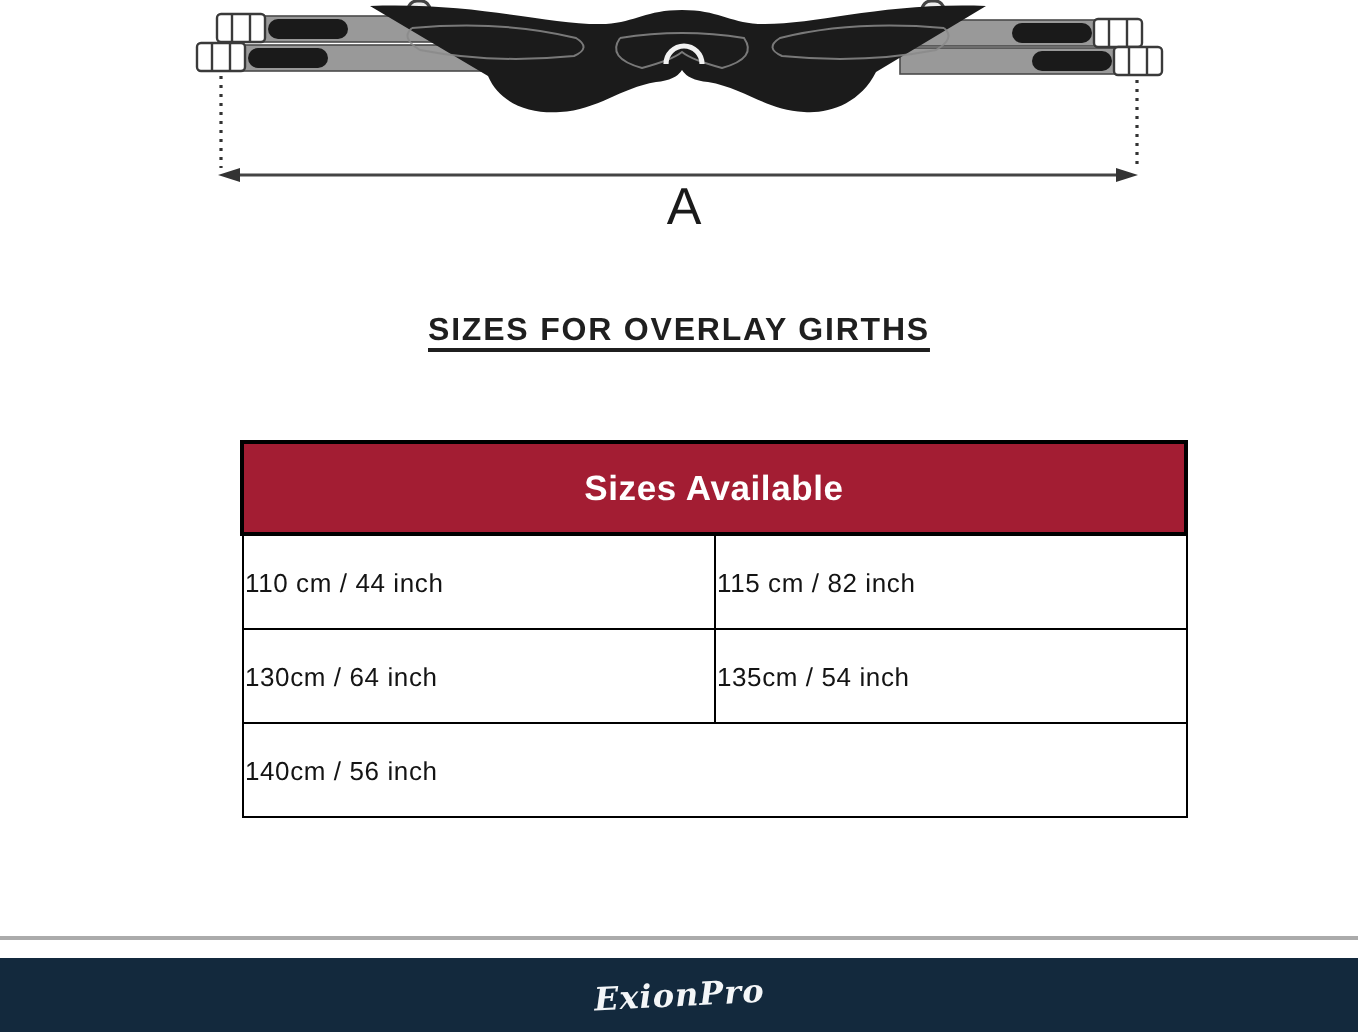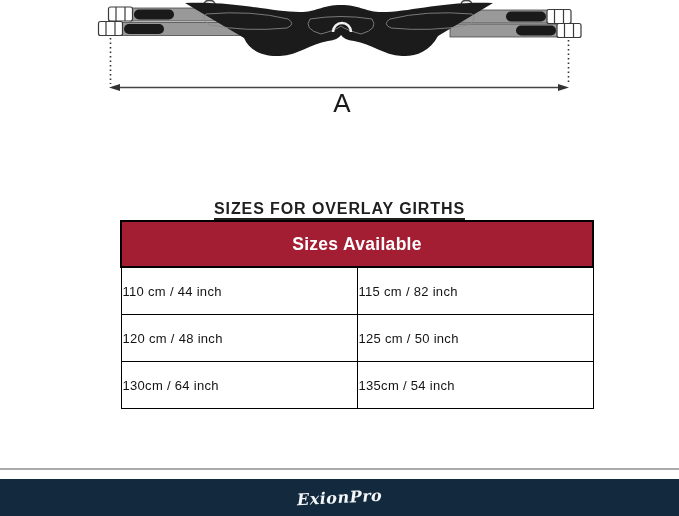--- a/index.html
+++ b/index.html
@@ -24,21 +24,20 @@
     position: absolute;
     top: 157px; left: 0; right: 0;
     text-align: center;
     font-size: 16px;
     font-weight: 600;
     letter-spacing: 0.9px;
     color: #1f1f1f;
     text-decoration: underline;
     text-underline-offset: 4px;
     text-decoration-thickness: 1.5px;
-    margin-top: 43px;
   }
 
   
   .size-table {
     position: absolute;
     left: 120px; top: 220px;
     width: 474px;
     border-collapse: collapse;
     table-layout: fixed;
     background: #ffffff;
@@ -175,26 +174,25 @@
       <tr>
         <th colspan="2">Sizes Available</th>
       </tr>
     </thead>
     <tbody>
       <tr>
         <td>110 cm / 44 inch</td>
         <td>115 cm / 82 inch</td>
       </tr>
       <tr>
-        <td>120 cm / 48 inch</td>
-        <td>125 cm / 50 inch</td>
-      </tr>
-      <tr>
         <td>130cm / 64 inch</td>
         <td>135cm / 54 inch</td>
+      </tr>
+      <tr>
+        <td colspan="2">140cm / 56 inch</td>
       </tr>
     </tbody>
   </table>
 
   <div class="footer-divider"></div>
   <div class="footer-bar">
     <span class="brand-logo">ExionPro</span>
   </div>
 
 </div>

